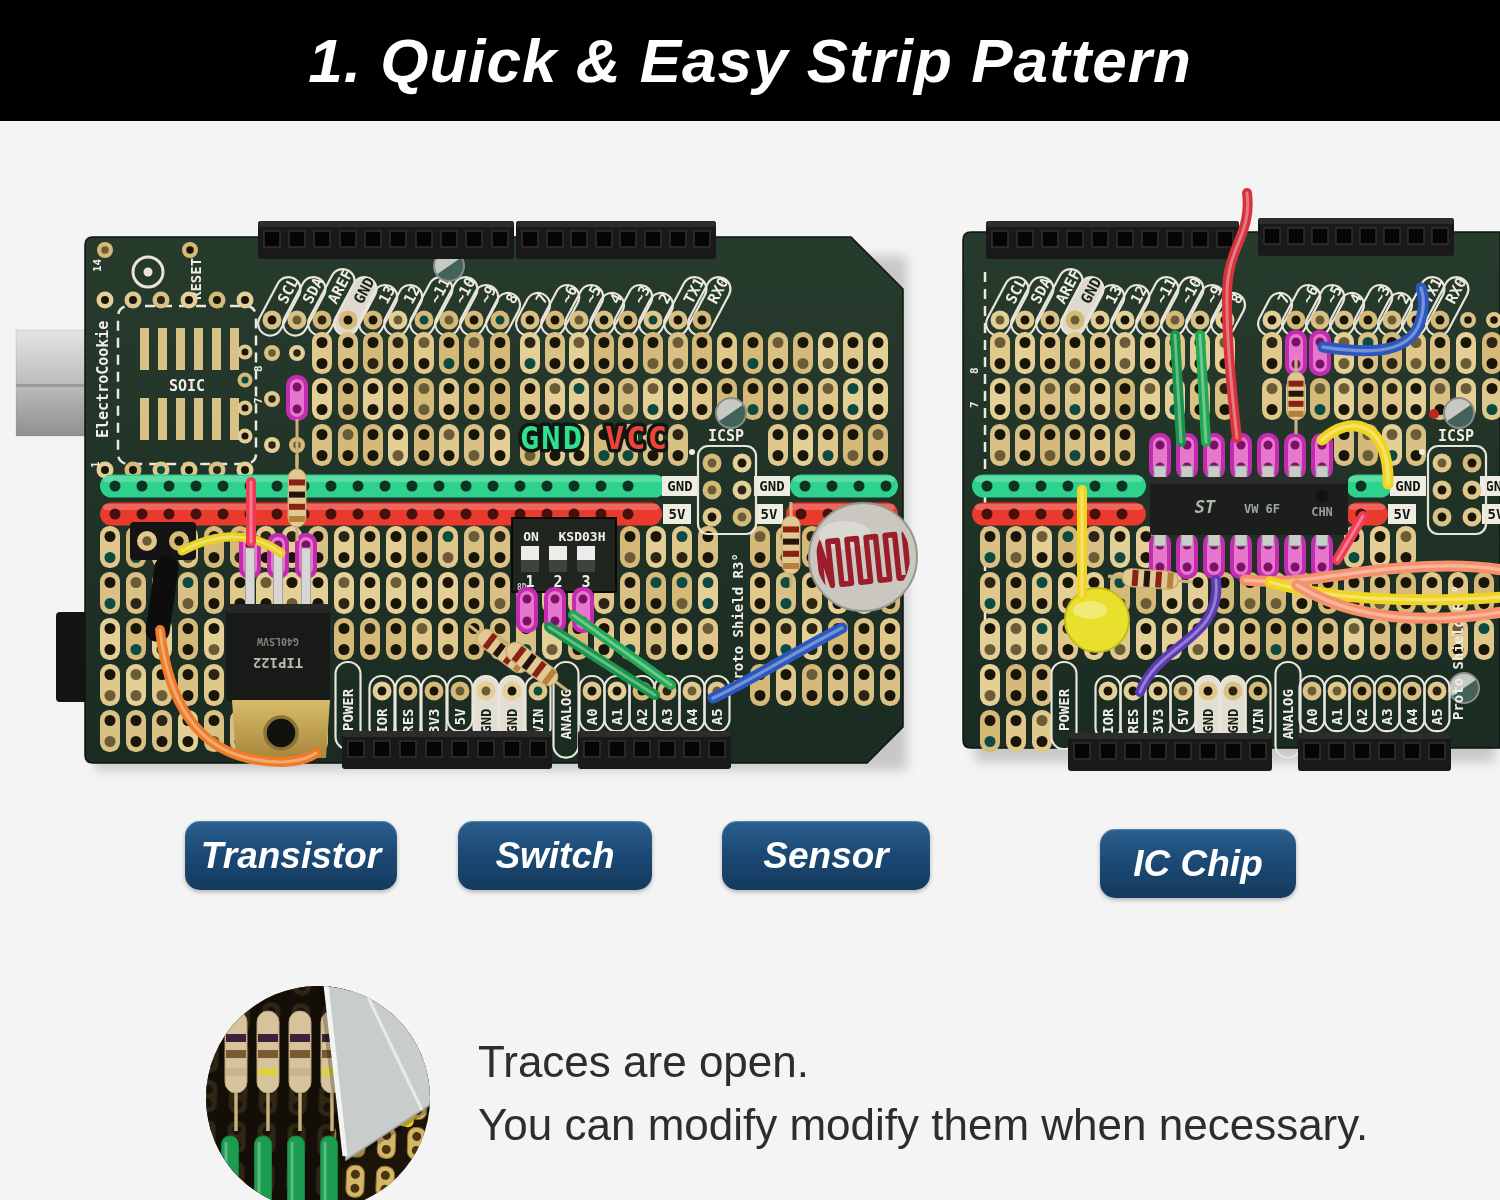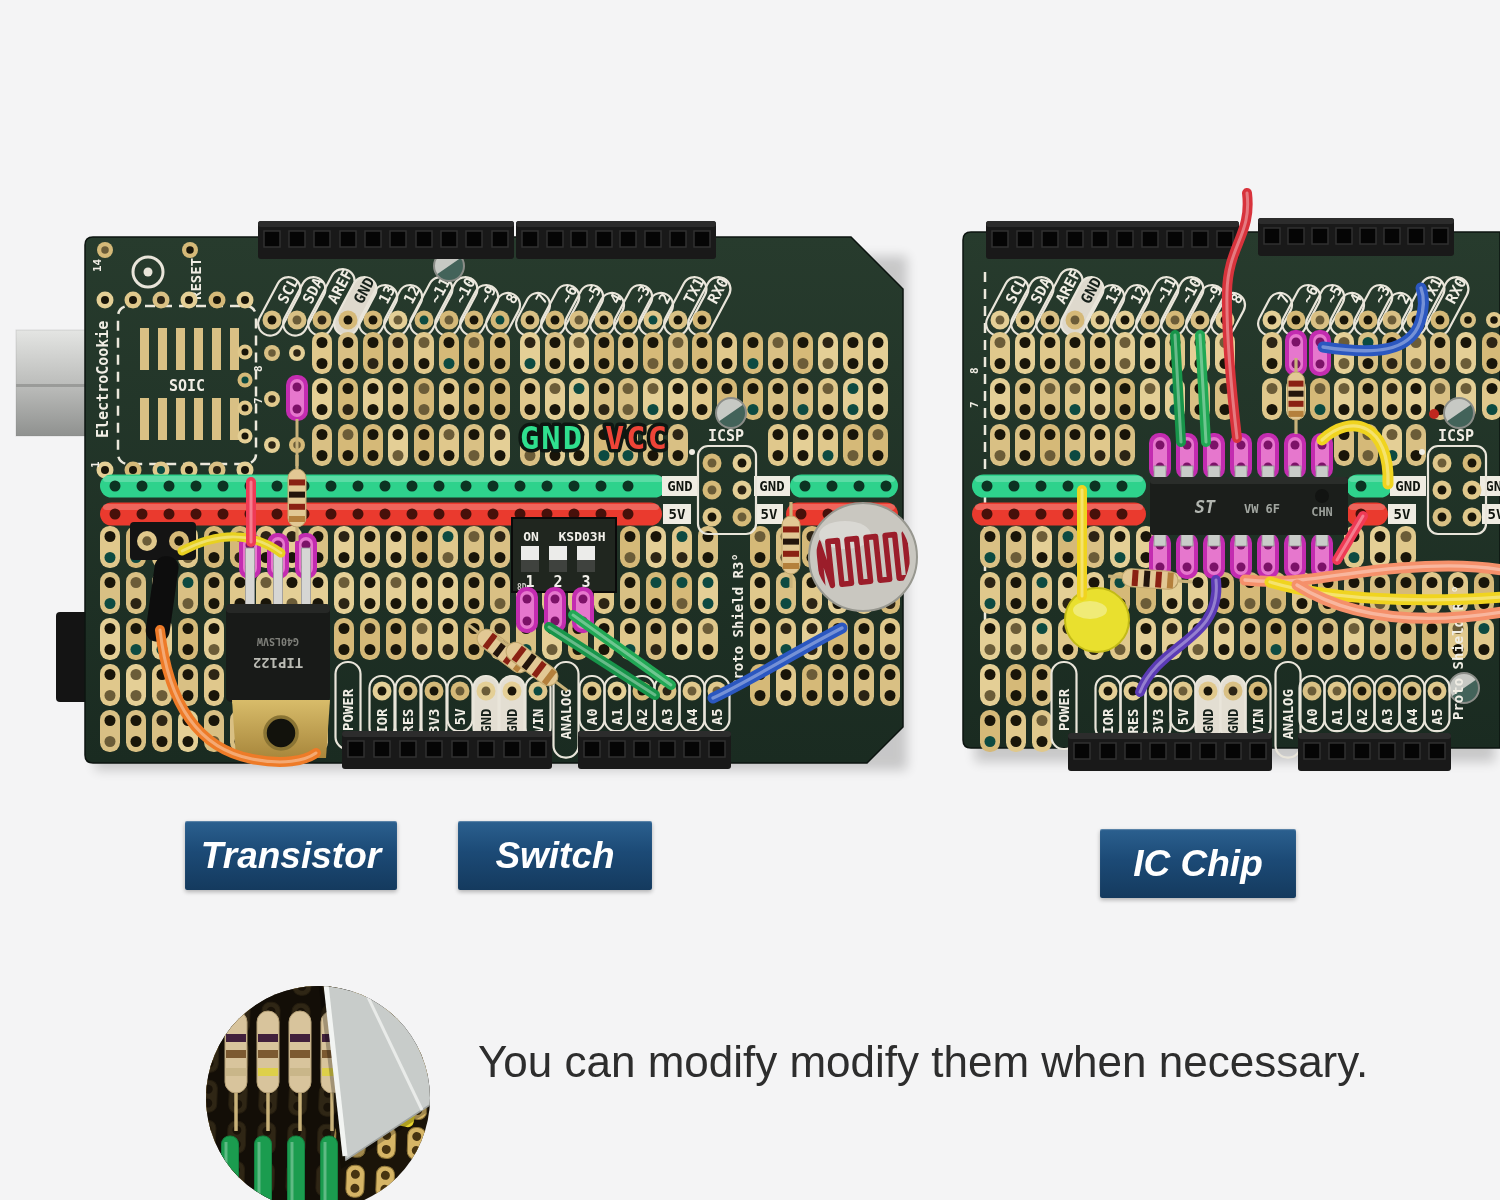--- a/index.html
+++ b/index.html
@@ -2,35 +2,38 @@
 <html><head>
 <meta charset="utf-8">
 <style>
   html,body{margin:0;padding:0;background:#e8e8e8;}
   .stage{position:relative;width:1500px;height:1200px;background:#f4f4f5;overflow:hidden;
          font-family:"Liberation Sans",sans-serif;}
   .header{position:absolute;top:0;left:0;width:1500px;height:121px;background:#000;
           display:flex;align-items:center;justify-content:center;}
   .title{color:#fff;font-size:62px;font-weight:bold;font-style:italic;letter-spacing:1px;}
   #scene{position:absolute;left:0;top:0;}
-  .btn{position:absolute;height:69px;border-radius:2px;
+  .btn{position:absolute;height:69px;border-radius:15px;
        background:linear-gradient(#2b608f 0%,#1c4a76 45%,#143a5e 100%);
        color:#fff;font-weight:bold;font-style:italic;font-size:37px;
        display:flex;align-items:center;justify-content:center;
        box-shadow:0 2px 4px rgba(0,0,0,.28), inset 0 1px 1px rgba(255,255,255,.25);}
   #btn-transistor{left:185px;top:821px;width:212px;}
   #btn-switch{left:458px;top:821px;width:194px;}
   #btn-sensor{left:722px;top:821px;width:208px;}
   #btn-ic{left:1100px;top:821px;width:196px;margin-top:8px;}
   .caption{position:absolute;left:478px;top:1030px;color:#2d2d2d;font-size:44px;line-height:63px;}
 </style>
 </head>
 <body>
 
 <div class="stage">
+  <div class="header">
+    <span class="title">1. Quick &amp; Easy Strip Pattern</span>
+  </div>
 
   <svg id="scene" width="1500" height="1200" viewBox="0 0 1500 1200">
       <defs>
         <linearGradient id="pcbG" x1="0" y1="0" x2="0" y2="1">
           <stop offset="0%" stop-color="#273b2d"></stop>
           <stop offset="100%" stop-color="#1a2b21"></stop>
         </linearGradient>
         <linearGradient id="usbG" x1="0" y1="0" x2="0" y2="1">
           <stop offset="0%" stop-color="#e4e5e3"></stop>
           <stop offset="55%" stop-color="#b9bab8"></stop>
@@ -2030,18 +2033,20 @@
         <line x1="53" y1="156" x2="53" y2="228" stroke="rgba(255,255,255,.3)" stroke-width="3"></line>
         <rect x="81.5" y="150" width="17" height="84" rx="8" fill="#1b9c4f" stroke="#12803f" stroke-width="1"></rect>
         <line x1="86" y1="156" x2="86" y2="228" stroke="rgba(255,255,255,.3)" stroke-width="3"></line>
         <rect x="114.5" y="150" width="17" height="84" rx="8" fill="#1b9c4f" stroke="#12803f" stroke-width="1"></rect>
         <line x1="119" y1="156" x2="119" y2="228" stroke="rgba(255,255,255,.3)" stroke-width="3"></line>
       </g>
     </svg>
 
   <div class="btn" id="btn-transistor">Transistor</div>
   <div class="btn" id="btn-switch">Switch</div>
+  <div class="btn" id="btn-sensor">Sensor</div>
   <div class="btn" id="btn-ic">IC Chip</div>
 
   <div class="caption">
+    <div>Traces are open.</div>
     <div>You can modify modify them when necessary.</div>
   </div>
 </div>
 
 </body></html>

